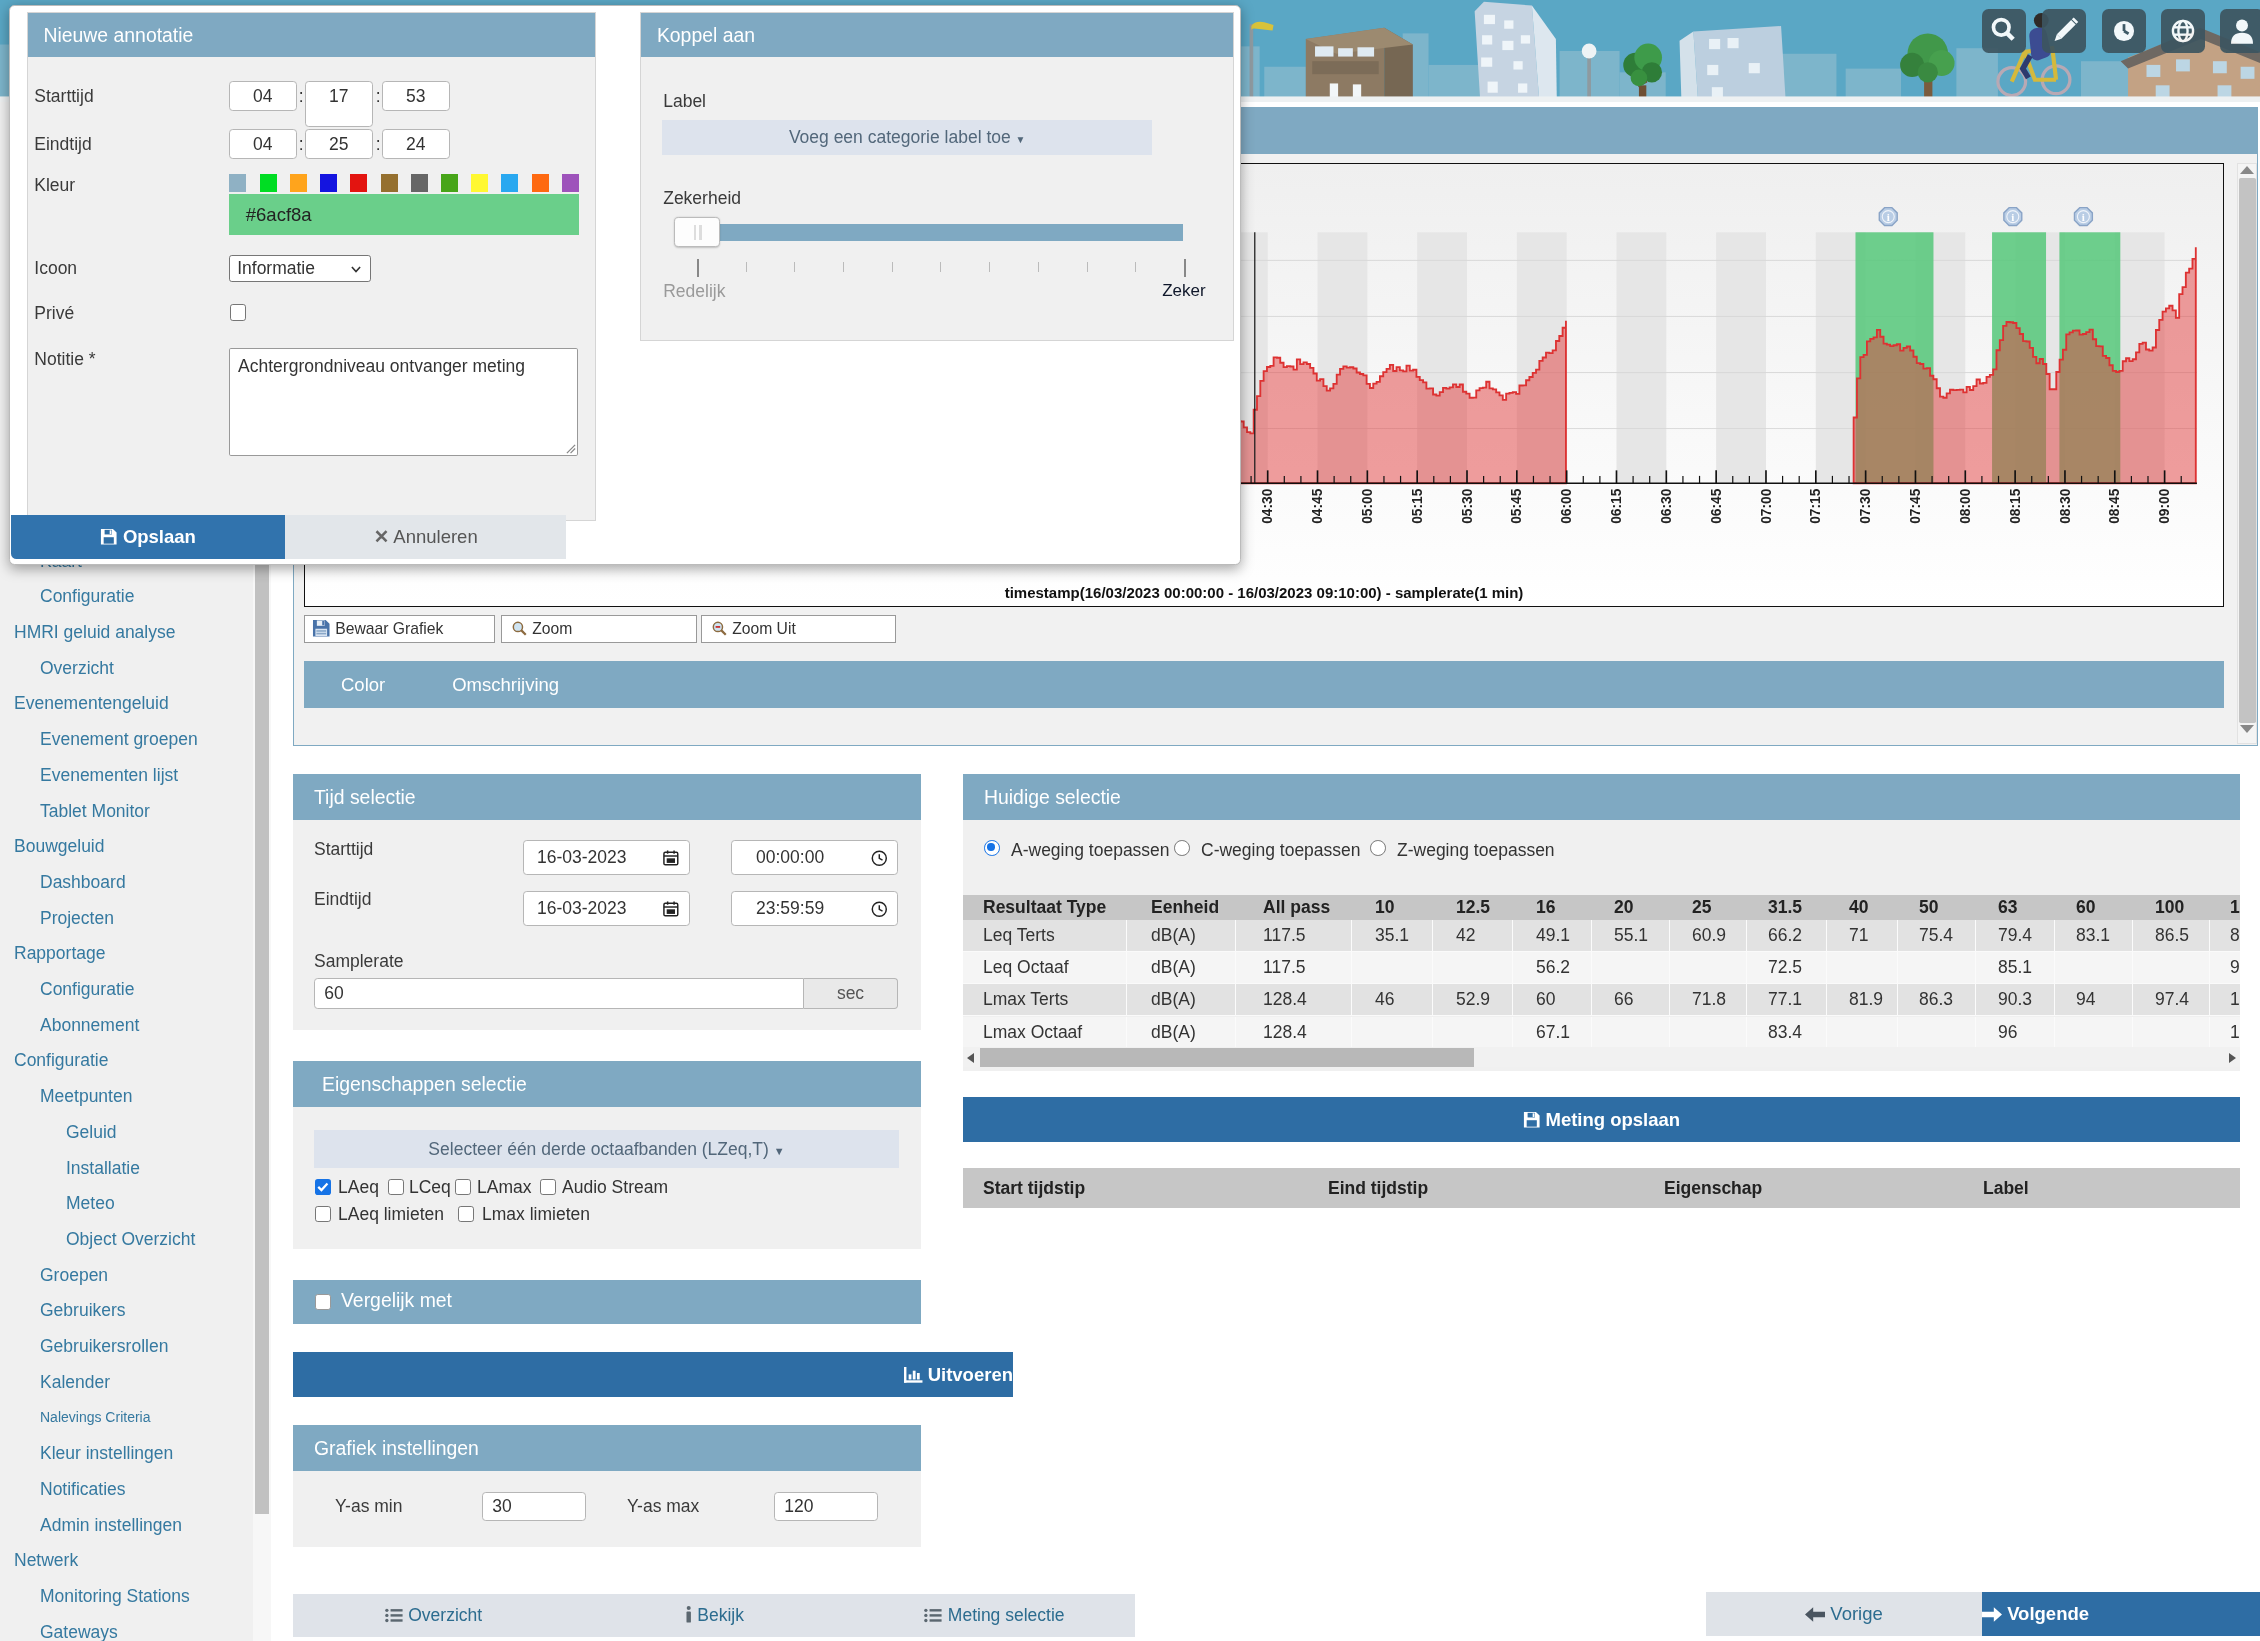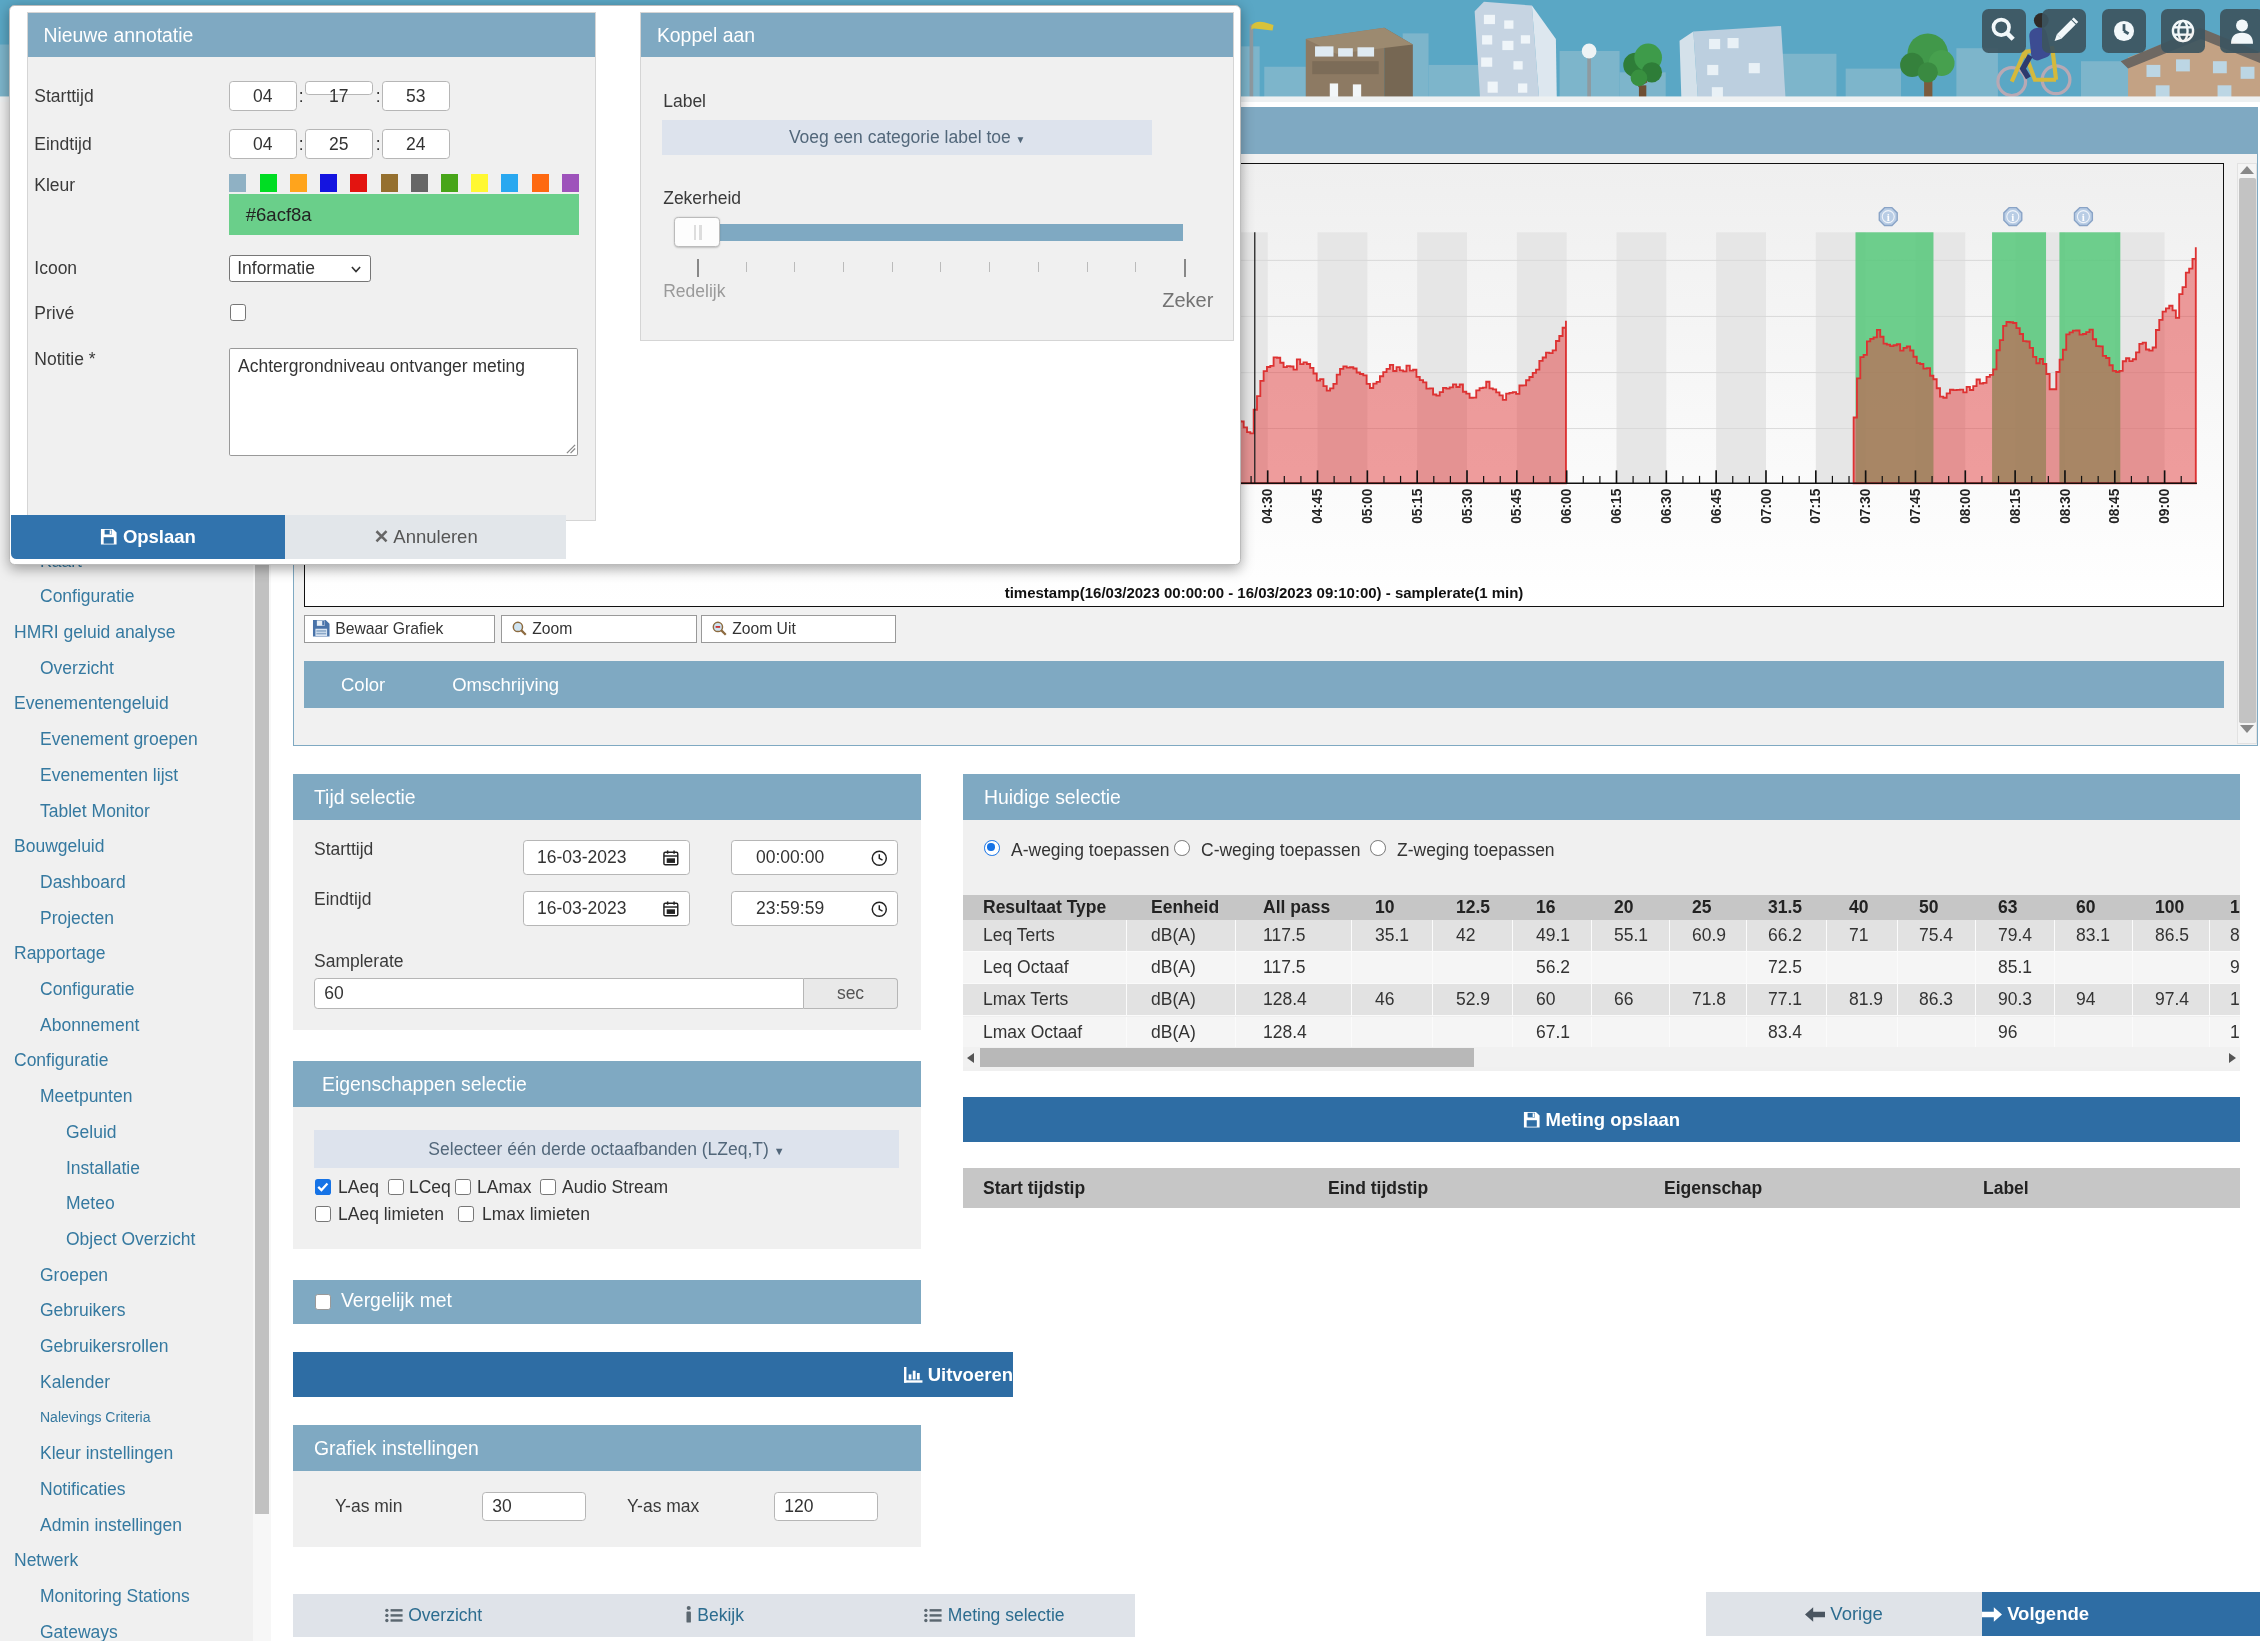--- a/index.html
+++ b/index.html
@@ -612,21 +612,21 @@
       <path d="M13,0 L22,8 L13,16 L13,11 L0,11 L0,5 L13,5 Z" fill="#fff"></path>
     </svg> Volgende</div>
 
 <div class="abs" style="left:9.2px;top:4.6px;width:1232px;height:560px;background:#fff;border:0.9px solid #bbb;border-radius:5.5px;box-shadow:0 3.7px 13px rgba(0,0,0,0.35)">
 
   <div class="abs" style="left:16.6px;top:6.5px;width:569px;height:509px;background:#f0f0f0;border:0.9px solid #d5d5d5">
     <div class="panelhead" style="height:44px;font-size:19.4px;line-height:44px;padding-left:15.7px">Nieuwe annotatie</div>
     <div class="abs" style="left:6.5px;top:73px;font-size:17.5px;color:#3a3a3a">Starttijd</div>
     <div class="abs inp" style="left:201px;top:68px;width:68px;height:29.5px;font-size:17.5px;line-height:28px;text-align:center">04</div>
     <div class="abs" style="left:271px;top:73px;font-size:17.5px">:</div>
-    <div class="abs inp" style="left:277px;top:68px;width:68px;height:14px;font-size:17.5px;line-height:28px;text-align:center">17</div>
+    <div class="abs inp" style="left:277px;top:68px;width:68px;height:46px;font-size:17.5px;line-height:28px;text-align:center">17</div>
     <div class="abs" style="left:348px;top:73px;font-size:17.5px">:</div>
     <div class="abs inp" style="left:354px;top:68px;width:68px;height:29.5px;font-size:17.5px;line-height:28px;text-align:center">53</div>
     <div class="abs" style="left:6.5px;top:121px;font-size:17.5px;color:#3a3a3a">Eindtijd</div>
     <div class="abs inp" style="left:201px;top:116px;width:68px;height:29.5px;font-size:17.5px;line-height:28px;text-align:center">04</div>
     <div class="abs" style="left:271px;top:121px;font-size:17.5px">:</div>
     <div class="abs inp" style="left:277px;top:116px;width:68px;height:29.5px;font-size:17.5px;line-height:28px;text-align:center">25</div>
     <div class="abs" style="left:348px;top:121px;font-size:17.5px">:</div>
     <div class="abs inp" style="left:354px;top:116px;width:68px;height:29.5px;font-size:17.5px;line-height:28px;text-align:center">24</div>
     <div class="abs" style="left:6.5px;top:162px;font-size:17.5px;color:#3a3a3a">Kleur</div>
     <div class="abs" style="left:201px;top:161px;width:17.5px;height:17.5px;background:#8fb1c4"></div>
@@ -672,21 +672,21 @@
       <div class="abs" style="left:153px;top:249px;width:0.9px;height:10px;background:#bbb"></div>
       <div class="abs" style="left:202px;top:249px;width:0.9px;height:10px;background:#bbb"></div>
       <div class="abs" style="left:251px;top:249px;width:0.9px;height:10px;background:#bbb"></div>
       <div class="abs" style="left:299px;top:249px;width:0.9px;height:10px;background:#bbb"></div>
       <div class="abs" style="left:348px;top:249px;width:0.9px;height:10px;background:#bbb"></div>
       <div class="abs" style="left:397px;top:249px;width:0.9px;height:10px;background:#bbb"></div>
       <div class="abs" style="left:446px;top:249px;width:0.9px;height:10px;background:#bbb"></div>
       <div class="abs" style="left:494px;top:249px;width:0.9px;height:10px;background:#bbb"></div>
       <div class="abs" style="left:543px;top:246px;width:1.8px;height:17.5px;background:#888"></div>
     <div class="abs" style="left:22px;top:268px;font-size:17.5px;color:#9a9a9a">Redelijk</div>
-    <div class="abs" style="left:521px;top:276px;font-size:20px;color:#737373">Zeker</div>
+    <div class="abs" style="left:521px;top:268px;font-size:17px;color:#0f172a">Zeker</div>
   </div>
 
   <div class="abs" style="left:0.9px;top:509px;width:274px;height:44px;background:#3173ad;border-radius:0 0 0 5.5px;color:#fff;font-size:18.5px;font-weight:bold;line-height:44px;text-align:center"><svg width="17.5" height="17.5" viewBox="0 0 19 19" style="vertical-align:-2.8px">
         <path d="M1,1 h13 l4,4 v13 h-17 Z" fill="#fff"></path>
         <rect x="4" y="10" width="11" height="7" fill="#2e6da4"></rect>
         <rect x="5" y="2" width="8" height="5" fill="#2e6da4"></rect>
         <rect x="10.5" y="2.5" width="2" height="4" fill="#fff"></rect>
       </svg> Opslaan</div>
   <div class="abs" style="left:275px;top:509px;width:281px;height:44px;background:#e2e6ea;color:#555;font-size:18.5px;line-height:44px;text-align:center"><span style="font-weight:bold;color:#666">✕</span> Annuleren</div>
 </div>

